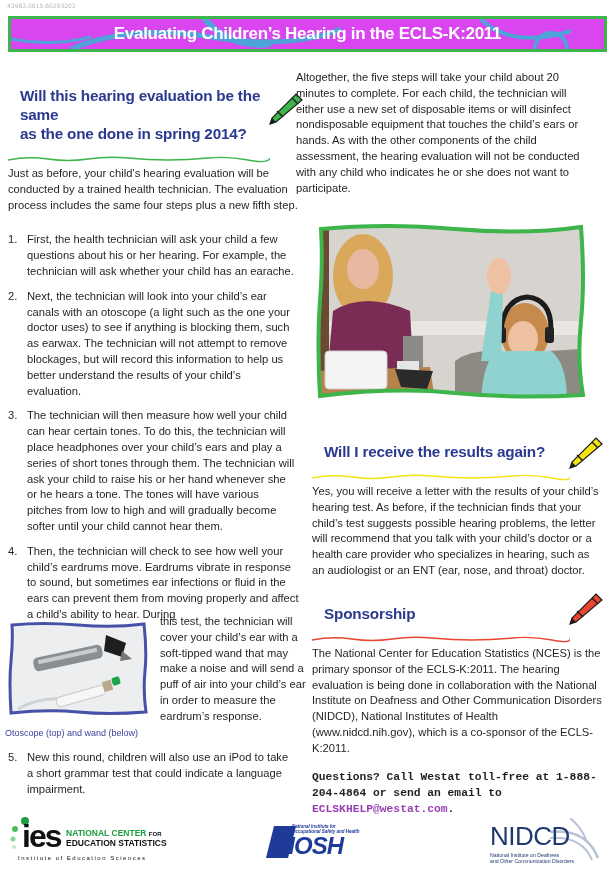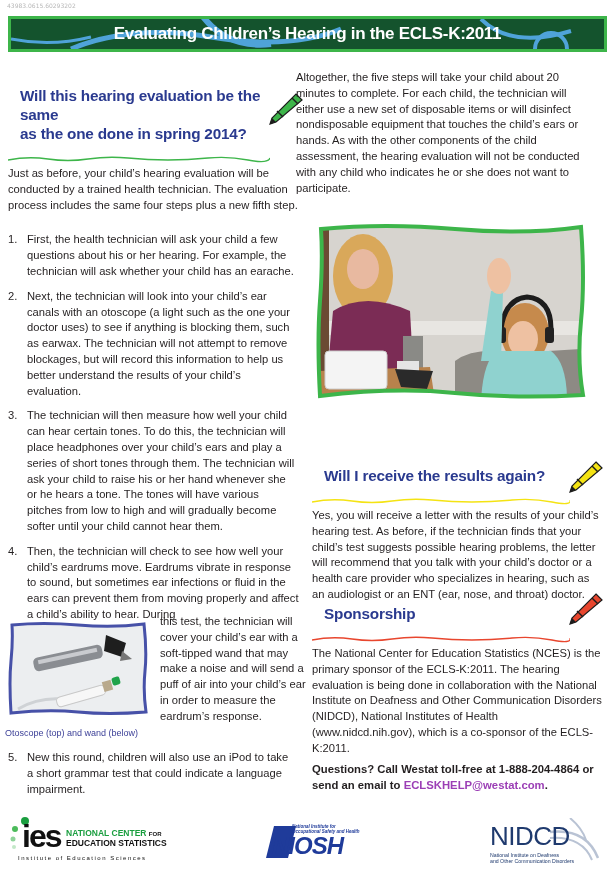--- a/index.html
+++ b/index.html
@@ -1,39 +1,39 @@
 <!DOCTYPE html>
 <html><head>
 <meta charset="utf-8">
 <style>
   html,body{margin:0;padding:0;background:#fff;}
   body{width:615px;height:878px;position:relative;overflow:hidden;font-family:"Liberation Sans",sans-serif;color:#231f20;}
   .docid{position:absolute;left:7px;top:2px;font-size:6px;color:#b8b8b8;font-family:"DejaVu Sans",sans-serif;}
-  .banner{position:absolute;left:8px;top:16px;width:599px;height:36px;box-sizing:border-box;border:3px solid #3db54a;background:#14532d;overflow:hidden;padding-left:20px;}
+  .banner{position:absolute;left:8px;top:16px;width:599px;height:36px;box-sizing:border-box;border:3px solid #3db54a;background:#d946ef;overflow:hidden;padding-left:20px;}
   .banner svg.bg{position:absolute;left:0;top:0;}
   .banner .title{position:absolute;left:0;right:0;top:0;bottom:0;display:flex;align-items:center;justify-content:center;color:#fff;font-size:17px;font-weight:bold;letter-spacing:-0.3px;font-family:"Liberation Sans",sans-serif;}
   .col{position:absolute;font-size:11.2px;line-height:15.8px;}
   .left{left:8px;top:74px;width:300px;}
   .right{left:296px;top:70px;width:292px;}
   h2{margin:12px;color:#2a3a8f;font-size:15.3px;line-height:19px;font-weight:bold;font-family:"Liberation Sans",sans-serif;letter-spacing:-0.2px;}
   .head-wrap{position:relative;}
   .squiggle{display:block;}
   .pencil{position:absolute;}
   p{margin:0;}
   ol{margin:0;padding:0;list-style:none;}
   ol li{position:relative;padding-left:19px;margin-bottom:9px;}
   ol li .num{position:absolute;left:0;top:0;}
   .photo-otoscope{position:absolute;left:8px;top:621px;width:140px;height:95px;}
   .caption{position:absolute;left:5px;top:728px;font-size:9px;color:#3b3f97;}
   .item4-tail{position:absolute;left:160px;top:614px;width:148px;font-size:11.2px;line-height:15.8px;}
   .item5{position:absolute;left:8px;top:750px;width:300px;font-size:11.2px;line-height:15.8px;}
   .photo-kids{position:absolute;left:315px;top:221px;width:272px;height:180px;}
-  .sec2{position:absolute;left:312px;top:454px;width:292px;font-size:11.2px;line-height:15.8px;}
+  .sec2{position:absolute;left:312px;top:430px;width:292px;font-size:11.2px;line-height:15.8px;}
   .sec3{position:absolute;left:312px;top:592px;width:292px;font-size:11.2px;line-height:15.8px;}
-  .questions{margin-top:4px;font-weight:bold;font-family:Liberation Sans, sans-serif;font-size:11.3px;line-height:16px;}
+  .questions{margin-top:12px;font-weight:bold;font-family:Liberation Mono, monospace;font-size:11.3px;line-height:16px;}
   .email{color:#9b3eb5;}
   .logo{position:absolute;}
   .ies{left:8px;top:815px;width:150px;height:55px;}
   .niosh{left:266px;top:820px;width:108px;height:40px;}
   .nidcd{left:486px;top:818px;width:120px;height:55px;}
 </style>
 </head>
 <body>
 
 <div class="docid">43983.0615.60293202</div>

